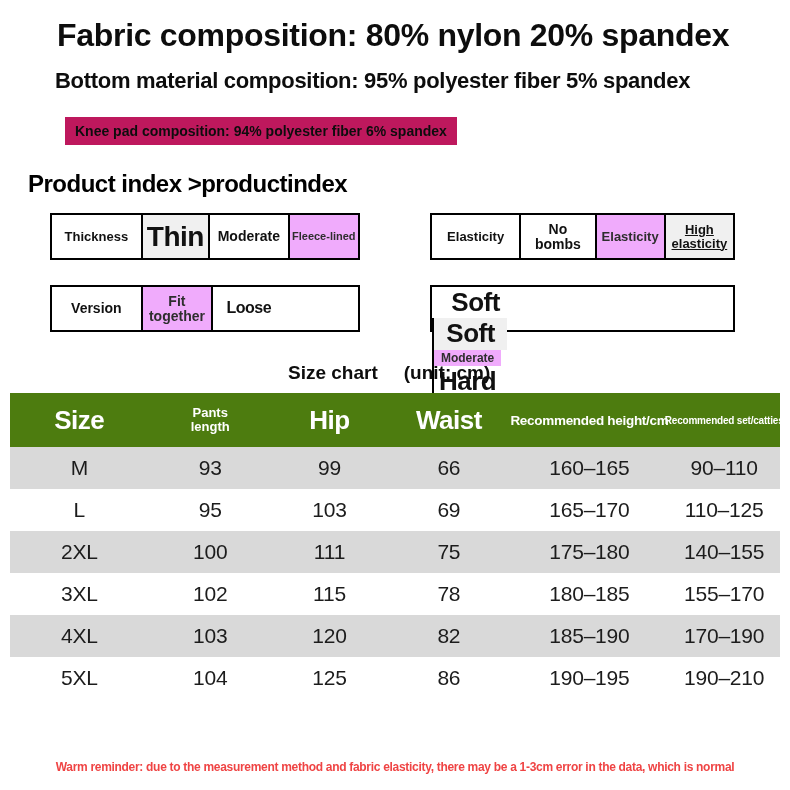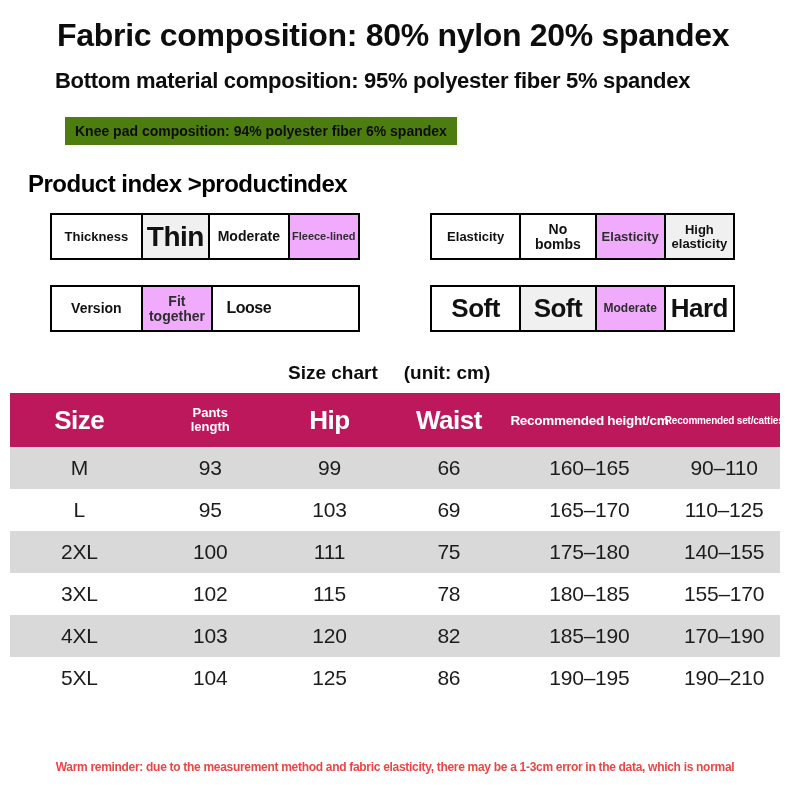--- a/index.html
+++ b/index.html
@@ -5,21 +5,21 @@
   html,body{margin:0;padding:0;}
   body{
     width:790px;height:790px;position:relative;background:#ffffff;
     font-family:"Liberation Sans","DejaVu Sans",sans-serif;color:#111;
     overflow:hidden;
   }
   .abs{position:absolute;}
   
   .h-main{font-weight:bold;font-size:32px;letter-spacing:-0.3px;color:#0d0d0d;white-space:nowrap;}
   .h-main2{font-weight:bold;font-size:22px;letter-spacing:-0.3px;color:#0d0d0d;white-space:nowrap;}
-  .h-small{font-weight:bold;font-size:14px;color:#0d0d0d;white-space:nowrap;background:#4d7c0f;padding:6px 10px;}
+  .h-small{font-weight:bold;font-size:14px;color:#0d0d0d;white-space:nowrap;background:#be185d;padding:6px 10px;}
   .h-index{font-weight:bold;font-size:24px;letter-spacing:-0.5px;color:#000;white-space:nowrap;}
   
   .itable{display:flex;height:47px;border:2px solid #000;box-sizing:border-box;background:#fff;}
   .icell{
     display:flex;align-items:center;justify-content:center;text-align:center;
     font-weight:bold;box-sizing:border-box;border-left:2px solid #000;
     line-height:1.05;color:#111;padding:2px;
   }
   .icell:first-child{border-left:none;}
   .bg-light{background:#f0f0f0;text-align:center;}
@@ -29,21 +29,21 @@
   .t-md{font-size:14px;}
   .t-lo{font-size:16px;letter-spacing:-0.5px;}
   .t-lg{font-size:26px;letter-spacing:-0.5px;}
   .t-xl{font-size:28px;letter-spacing:-0.5px;}
   .w29{width:29%;} .w25{width:25%;} .w24{width:24%;} .w23{width:23%;} .w26{width:26%;} .w22{width:22%;}
   
   .size-title{display:flex;gap:26px;align-items:baseline;}
   .size-title .t{font-weight:bold;font-size:19px;color:#0d0d0d;white-space:nowrap;}
   
   .stable{left:10px;width:770px;}
-  .shead{display:flex;background:#be185d;color:#fff;height:54px;align-items:center;}
+  .shead{display:flex;background:#4d7c0f;color:#fff;height:54px;align-items:center;}
   .shc{display:flex;align-items:center;justify-content:center;text-align:center;font-weight:bold;box-sizing:border-box;}
   .srow{display:flex;height:42px;align-items:center;}
   .srow:nth-child(even){background:#d9d9d9;}
   .scell{display:flex;align-items:center;justify-content:center;text-align:center;
          font-size:21px;font-weight:400;color:#1c1c1c;box-sizing:border-box;letter-spacing:-0.2px;}
   .c0{width:18%;} .c1{width:16%;} .c2{width:15%;} .c3{width:16%;} .c4{width:20.5%;} .c5{width:14.5%;}
   .hd-big{font-size:26px;letter-spacing:-0.5px;}
   .hd-sm{font-size:13px;line-height:1.1;}
   .hd-sm .wrapbox{max-width:52px;}
   .hd-mid{font-size:13.5px;white-space:nowrap;letter-spacing:-0.3px;}
@@ -64,30 +64,30 @@
   <div class="icell w29 t-sm">Thickness</div>
   <div class="icell w22 t-xl bg-light">Thin</div>
   <div class="icell w26 t-md">Moderate</div>
   <div class="icell w23 t-xs bg-dark">Fleece-lined</div>
 </div>
 
 <div class="abs itable" style="top:213px;left:430px;width:305px;">
   <div class="icell w29 t-sm">Elasticity</div>
   <div class="icell w25 t-md" style="padding:2px 12px;">No bombs</div>
   <div class="icell w23 t-sm bg-dark">Elasticity</div>
-  <div class="icell w23 t-sm bg-light" style="padding:2px 8px;">High elasticity</div>
+  <div class="icell w23 t-sm bg-light" style="padding:2px 8px;text-decoration:underline;">High elasticity</div>
 </div>
 
 <div class="abs itable" style="top:285px;left:50px;width:310px;">
   <div class="icell w29 t-md">Version</div>
   <div class="icell w23 t-md bg-dark" style="padding:2px 8px;">Fit together</div>
   <div class="icell w24 t-lo">Loose</div>
 </div>
 
-<div class="abs itable" style="top:285px;left:430px;width:305px;">
+<div class="abs itable" style="top:285px;left:430px;width:305px;flex-direction:column;">
   <div class="icell w29 t-lg">Soft</div>
   <div class="icell w25 t-lg bg-light">Soft</div>
   <div class="icell w23 t-xs bg-dark" style="font-size:12px;">Moderate</div>
   <div class="icell w23 t-lg">Hard</div>
 </div>
 
 <div class="abs size-title" style="top:362px;left:288px;">
   <span class="t">Size chart</span>
   <span class="t">(unit: cm)</span>
 </div>

